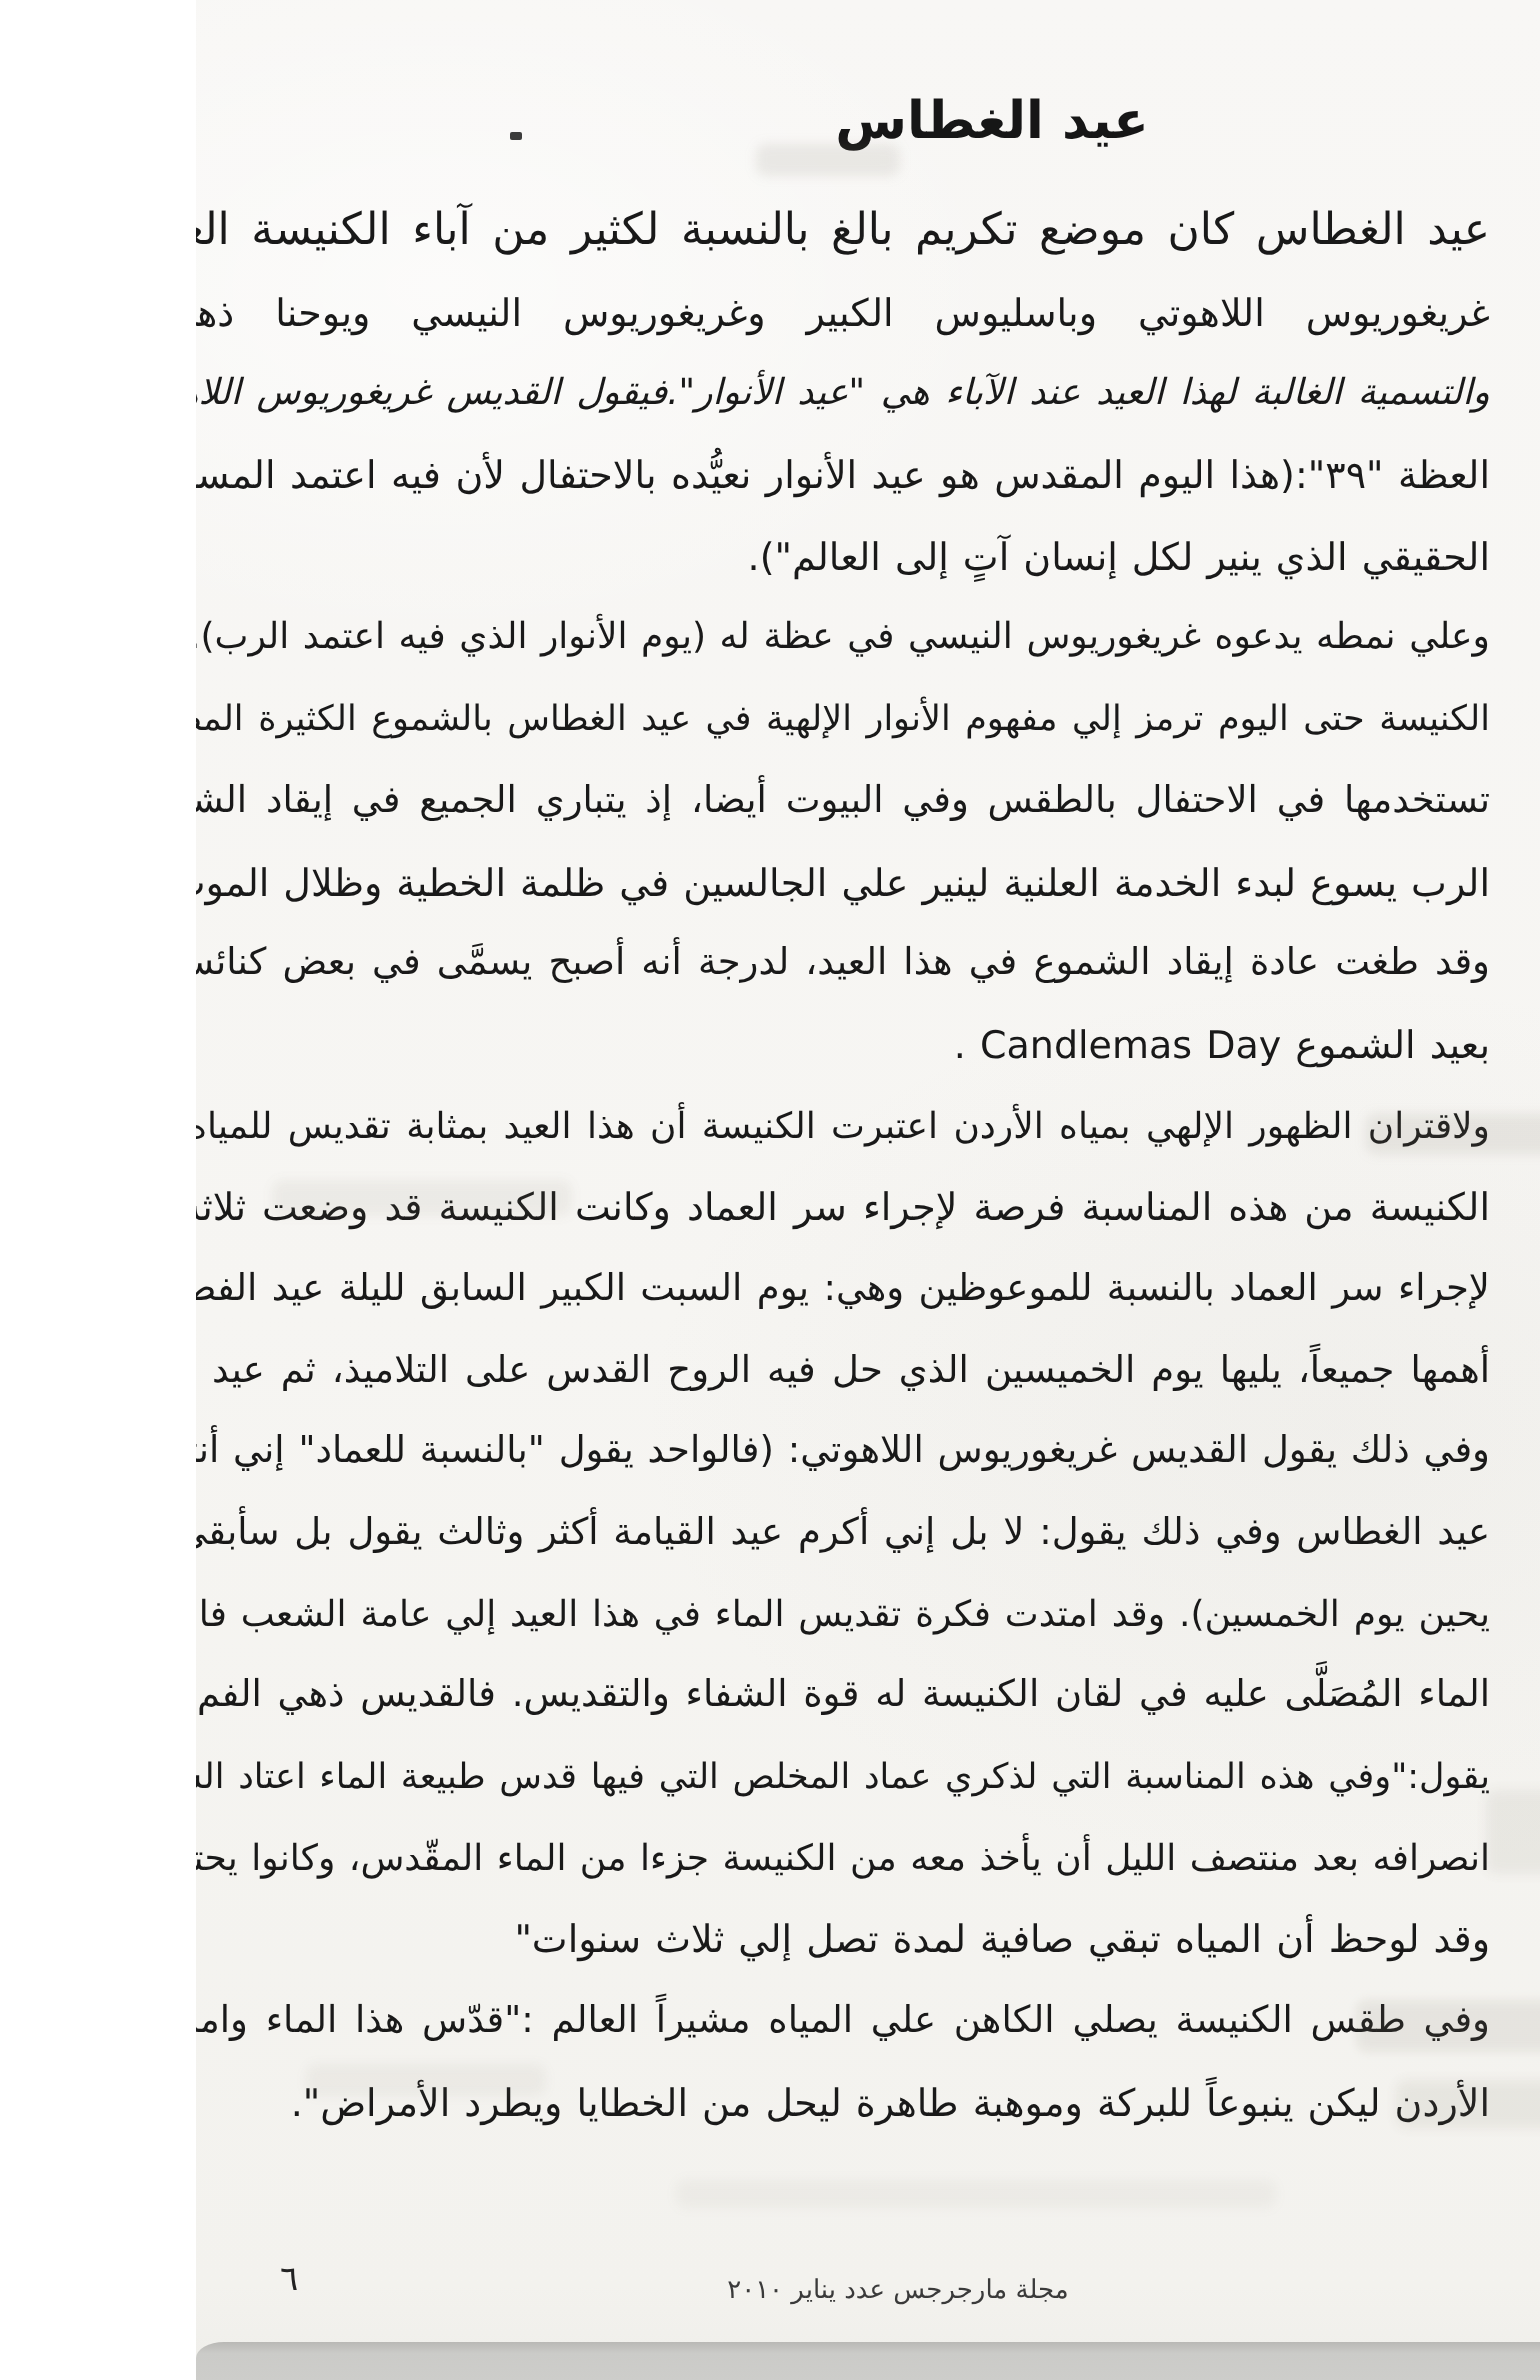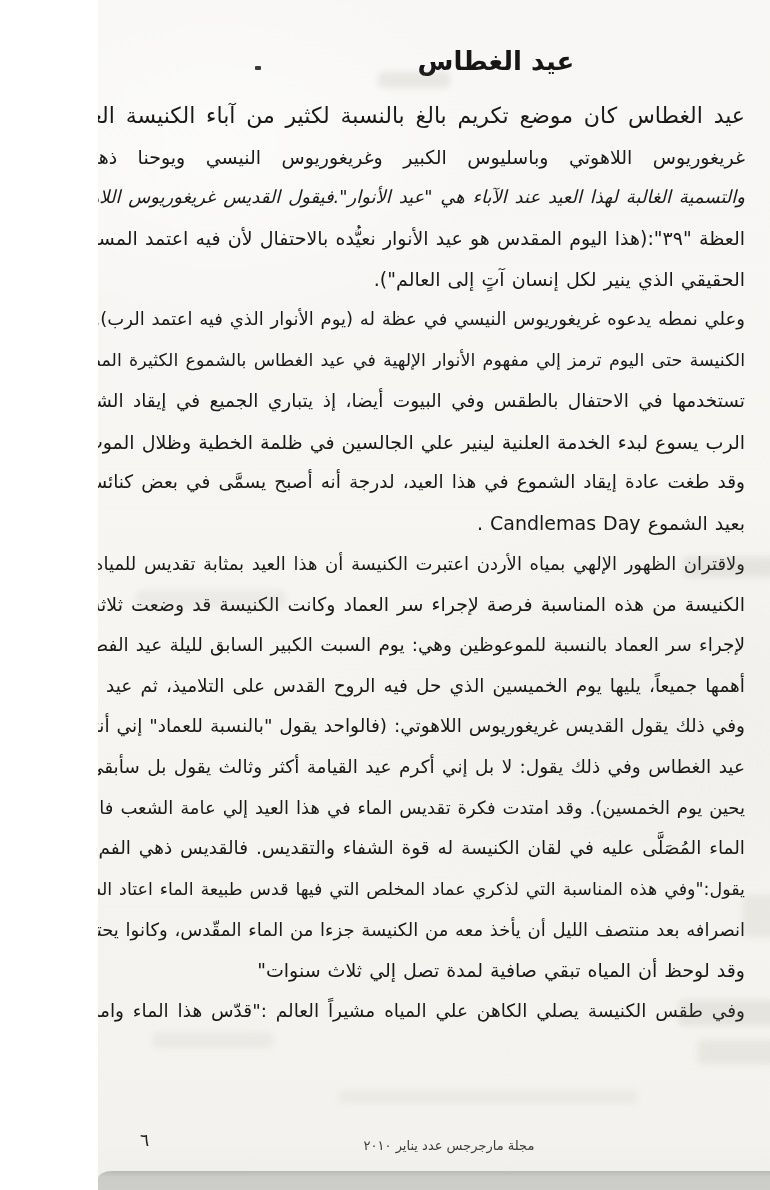--- a/index.html
+++ b/index.html
@@ -89,20 +89,21 @@
       <div class="line" style="font-size: 18.5px;">لإجراء سر العماد بالنسبة للموعوظين وهي: يوم السبت الكبير السابق لليلة عيد الفصح ويعتبر</div>
       <div class="line" style="font-size: 18.5px;">أهمها جميعاً، يليها يوم الخميسين الذي حل فيه الروح القدس على التلاميذ، ثم عيد الغطاس.</div>
       <div class="line" style="font-size: 18.5px;">وفي ذلك يقول القديس غريغوريوس اللاهوتي: (فالواحد يقول "بالنسبة للعماد" إني أنتظر حتى</div>
       <div class="line" style="font-size: 18.5px;">عيد الغطاس وفي ذلك يقول: لا بل إني أكرم عيد القيامة أكثر وثالث يقول بل سأبقي إلي أن</div>
       <div class="line" style="font-size: 18px;">يحين يوم الخمسين). وقد امتدت فكرة تقديس الماء في هذا العيد إلي عامة الشعب فاعتبروا أن</div>
       <div class="line" style="font-size: 18.5px;">الماء المُصَلَّى عليه في لقان الكنيسة له قوة الشفاء والتقديس. فالقديس ذهي الفم في ذلك</div>
       <div class="line" style="font-size: 17.5px;">يقول:"وفي هذه المناسبة التي لذكري عماد المخلص التي فيها قدس طبيعة الماء اعتاد الشعب عند</div>
       <div class="line" style="font-size: 18px;">انصرافه بعد منتصف الليل أن يأخذ معه من الكنيسة جزءا من الماء المقّدس، وكانوا يحتفظون به</div>
       <div class="line short" style="font-size: 19px;">وقد لوحظ أن المياه تبقي صافية لمدة تصل إلي ثلاث سنوات"</div>
       <div class="line" style="font-size: 18.5px;">وفي طقس الكنيسة يصلي الكاهن علي المياه مشيراً العالم :"قدّس هذا الماء وامنحه نعمة</div>
+      <div class="line short" style="font-size: 19px;">الأردن ليكن ينبوعاً للبركة وموهبة طاهرة ليحل من الخطايا ويطرد الأمراض".</div>
     </div>
 
   <span class="pagenum">٦</span>
   <div class="journal">مجلة مارجرجس عدد يناير ٢٠١٠</div>
 
   <div class="ghost g1"></div>
   <div class="ghost g2"></div>
   <div class="ghost g3"></div>
   <div class="ghost g4"></div>
   <div class="ghost g5"></div>

